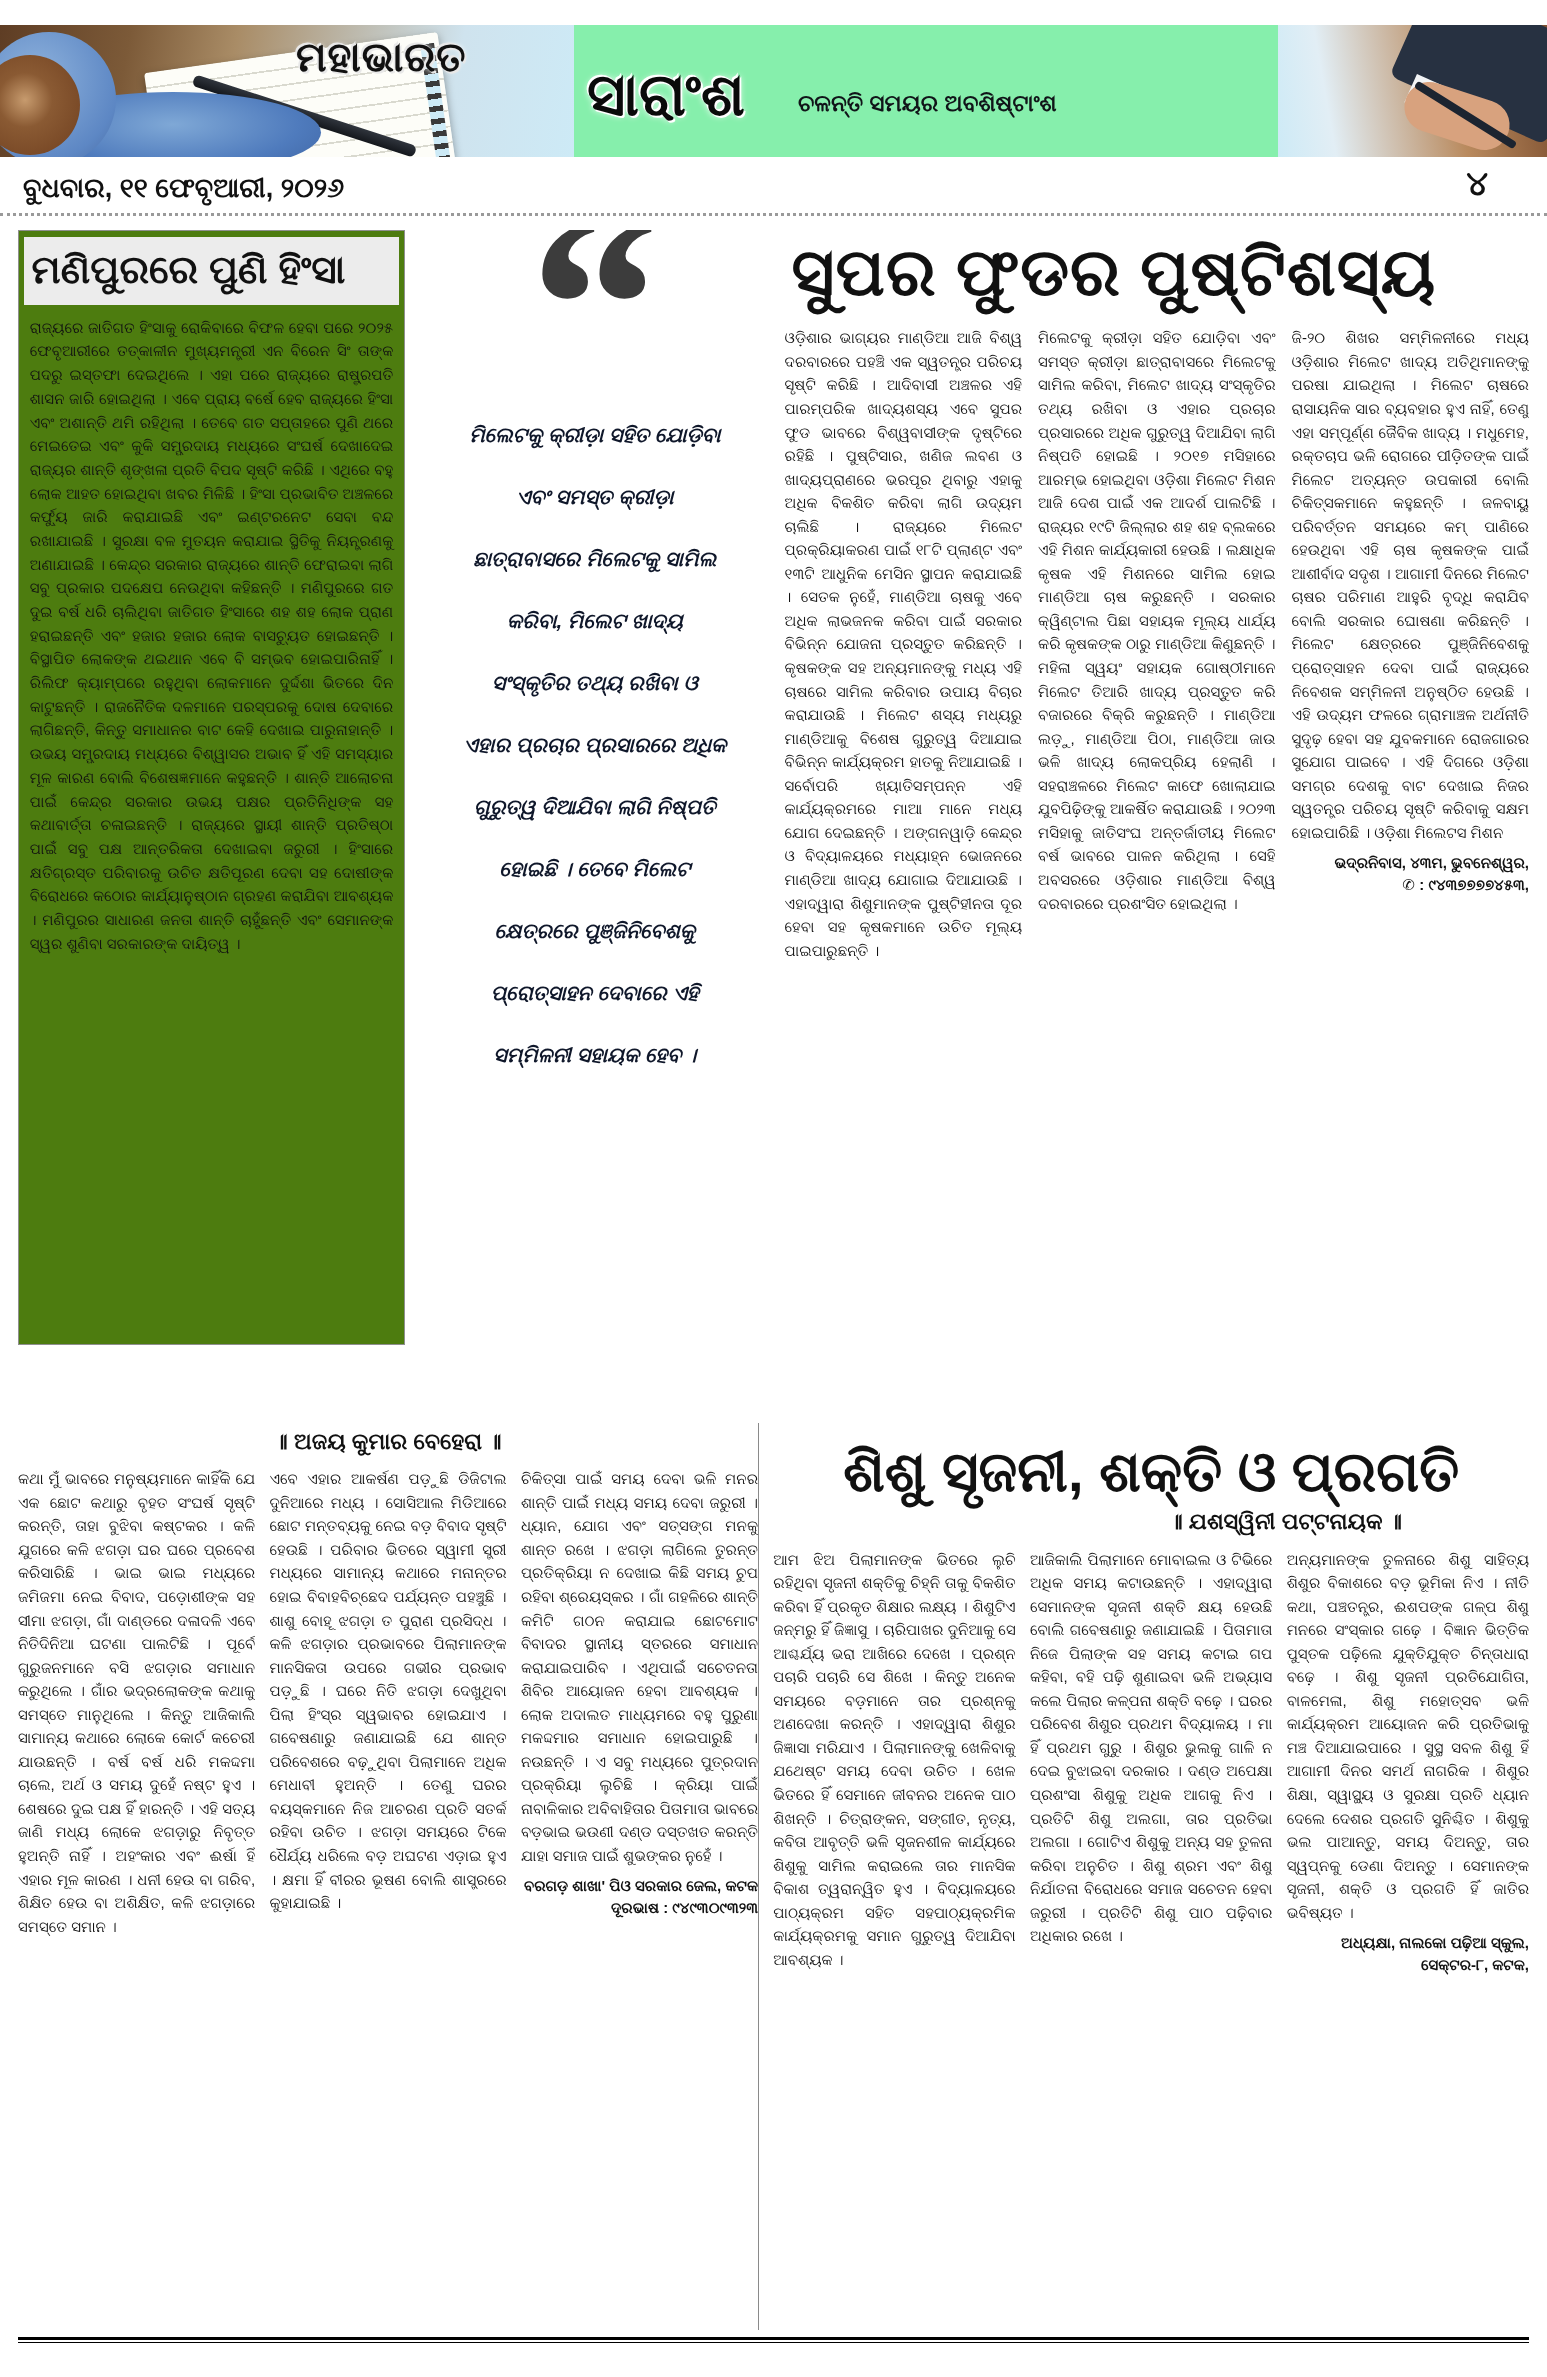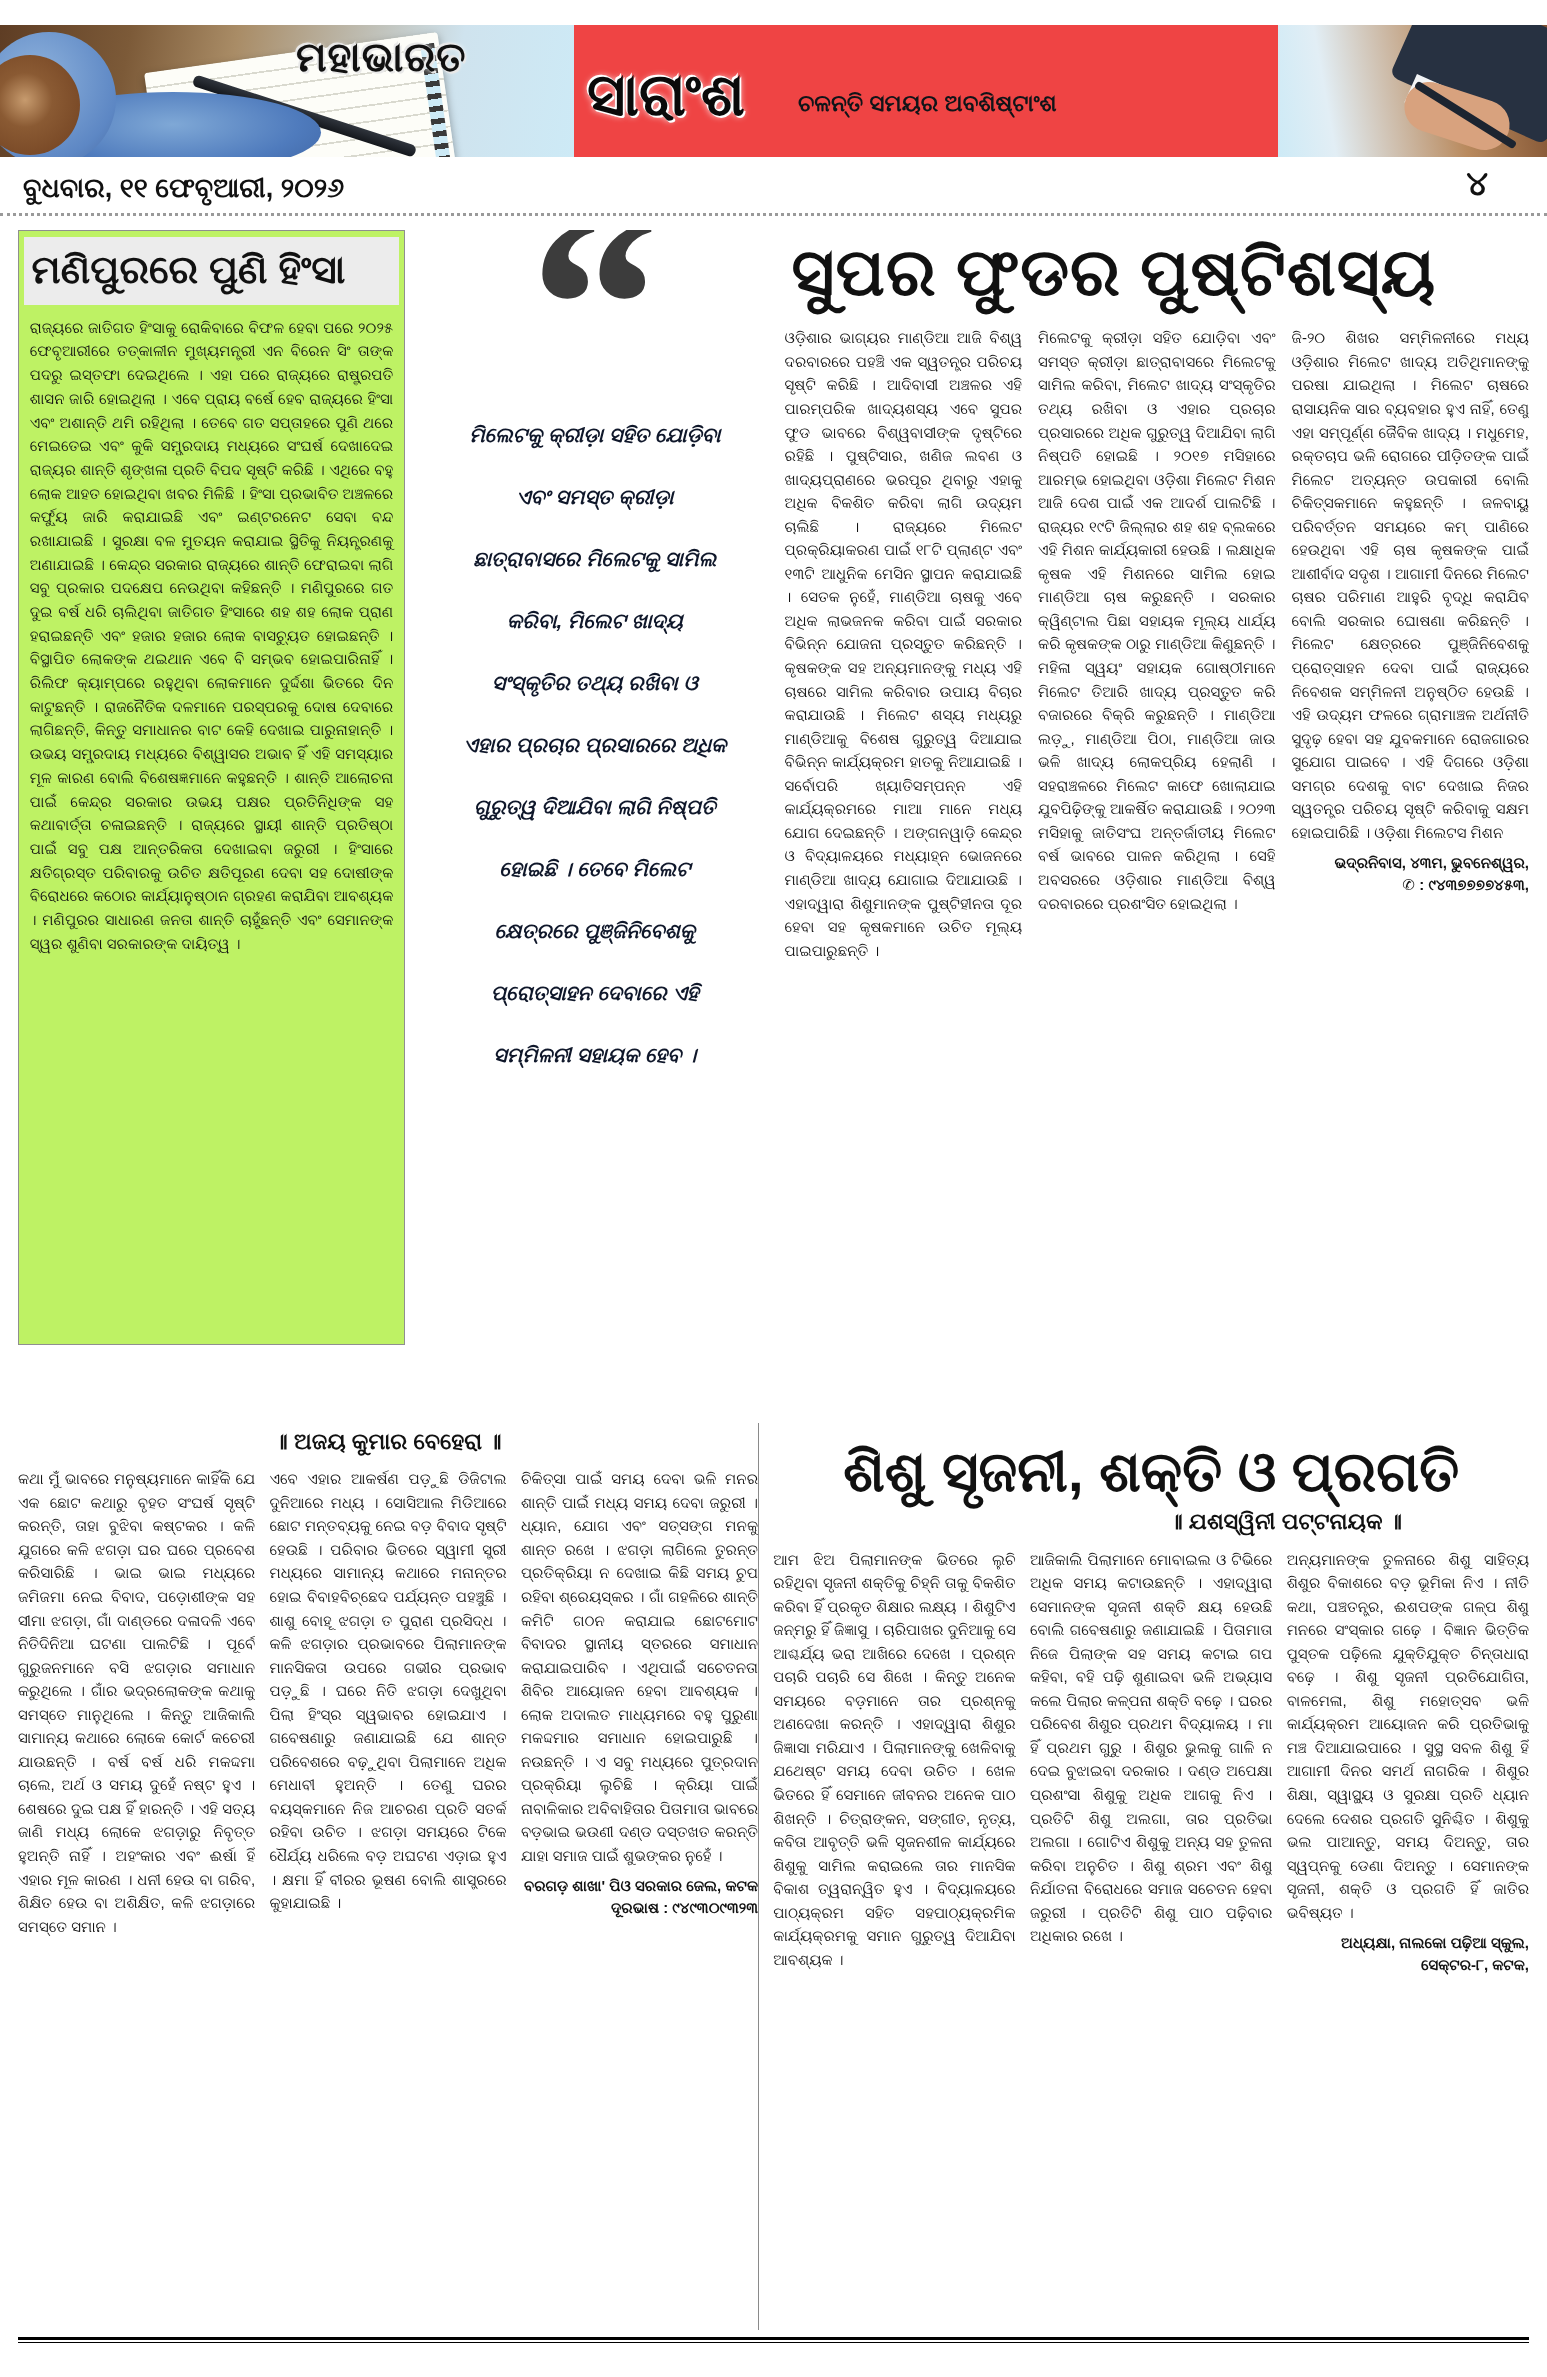--- a/index.html
+++ b/index.html
@@ -1,21 +1,21 @@
 <!DOCTYPE html>
 <html lang="or" style="font-size:14.3px"><head>
 <meta charset="utf-8">
 <style>
   html,body{margin:0;padding:0;}
   body{width:1547px;height:2377px;background:#ffffff;color:#111;
        font-family:"Liberation Sans","DejaVu Sans",sans-serif;overflow:hidden;position:relative;}
 
   
   .mast-wrap{height:157px;position:relative;background:#fff;}
-  .mast-banner{position:absolute;left:0;right:0;top:25px;bottom:0;background:#ef4444;overflow:hidden;}
+  .mast-banner{position:absolute;left:0;right:0;top:25px;bottom:0;background:#86efac;overflow:hidden;}
   .mast-photo-left{position:absolute;left:0;top:0;bottom:0;width:574px;
       background:linear-gradient(100deg,#5e3d24 0%,#7c5a38 22%,#a98c66 40%,#cfe3ee 78%,#cdeaf6 100%);}
   .saucer{position:absolute;left:25px;bottom:-16px;width:296px;height:81px;border-radius:50%;
       background:radial-gradient(ellipse at 50% 40%,#7fa8d6 0%,#4f7bbd 60%,#3c62a0 100%);}
   .cup{position:absolute;left:-18px;top:7.2px;width:134px;height:134px;border-radius:50%;
       background:radial-gradient(circle at 40% 35%,#8fb3dd 0%,#5d87c4 70%,#47689f 100%);}
   .coffee{position:absolute;left:-1.8px;top:23px;width:100px;height:100px;border-radius:50%;
       background:radial-gradient(circle at 45% 45%,#c79b6e 0%,#8a5a33 35%,#6f3f1f 100%);}
   .notebook{position:absolute;left:152px;top:27px;width:296px;height:134px;background:
       repeating-linear-gradient(#fdfdf8 0 14.3px,#d9d9cf 14.3px 16px);transform:rotate(-8deg);
@@ -43,21 +43,21 @@
   
   .dateline{display:flex;justify-content:space-between;align-items:flex-end;
       padding:7.2px 23px 9px;border-bottom:3.6px dotted #9a9a9a;gap:6px;}
   .date-text{font-size:27px;font-weight:bold;}
   .page-num{font-size:34px;font-weight:bold;padding-right:36px;}
 
   
   .content{padding:14.3px 18px 0;}
   .row1{display:grid;grid-template-columns:387px 351px 1fr;column-gap:14.3px;height:1182px;}
 
-  .manipur-box{border:1.8px solid #8f8f8f;padding:5.4px;box-sizing:border-box;height:1115px;background:#bef264;}
+  .manipur-box{border:1.8px solid #8f8f8f;padding:5.4px;box-sizing:border-box;height:1115px;background:#4d7c0f;}
   .manipur-head{background:#ececec;font-size:39px;font-weight:800;padding:12.6px 7.2px;line-height:1.1;}
   .manipur-body{font-size:15px;line-height:1.58;text-align:justify;padding:10.8px 5.4px 0;
       height:1004px;overflow:hidden;}
 
   .quote-col{text-align:center;padding-top:3.6px;overflow:hidden;}
   .quote-mark{font-family:"Liberation Serif","DejaVu Serif",serif;font-size:260px;line-height:.55;
       height:157px;color:#3c3c3c;font-weight:bold;}
   .quote-lines{margin-top:32px;}
   .quote-lines .ql{font-size:20.6px;font-weight:bold;font-style:italic;margin-bottom:38px;color:#0f172a;}
 

